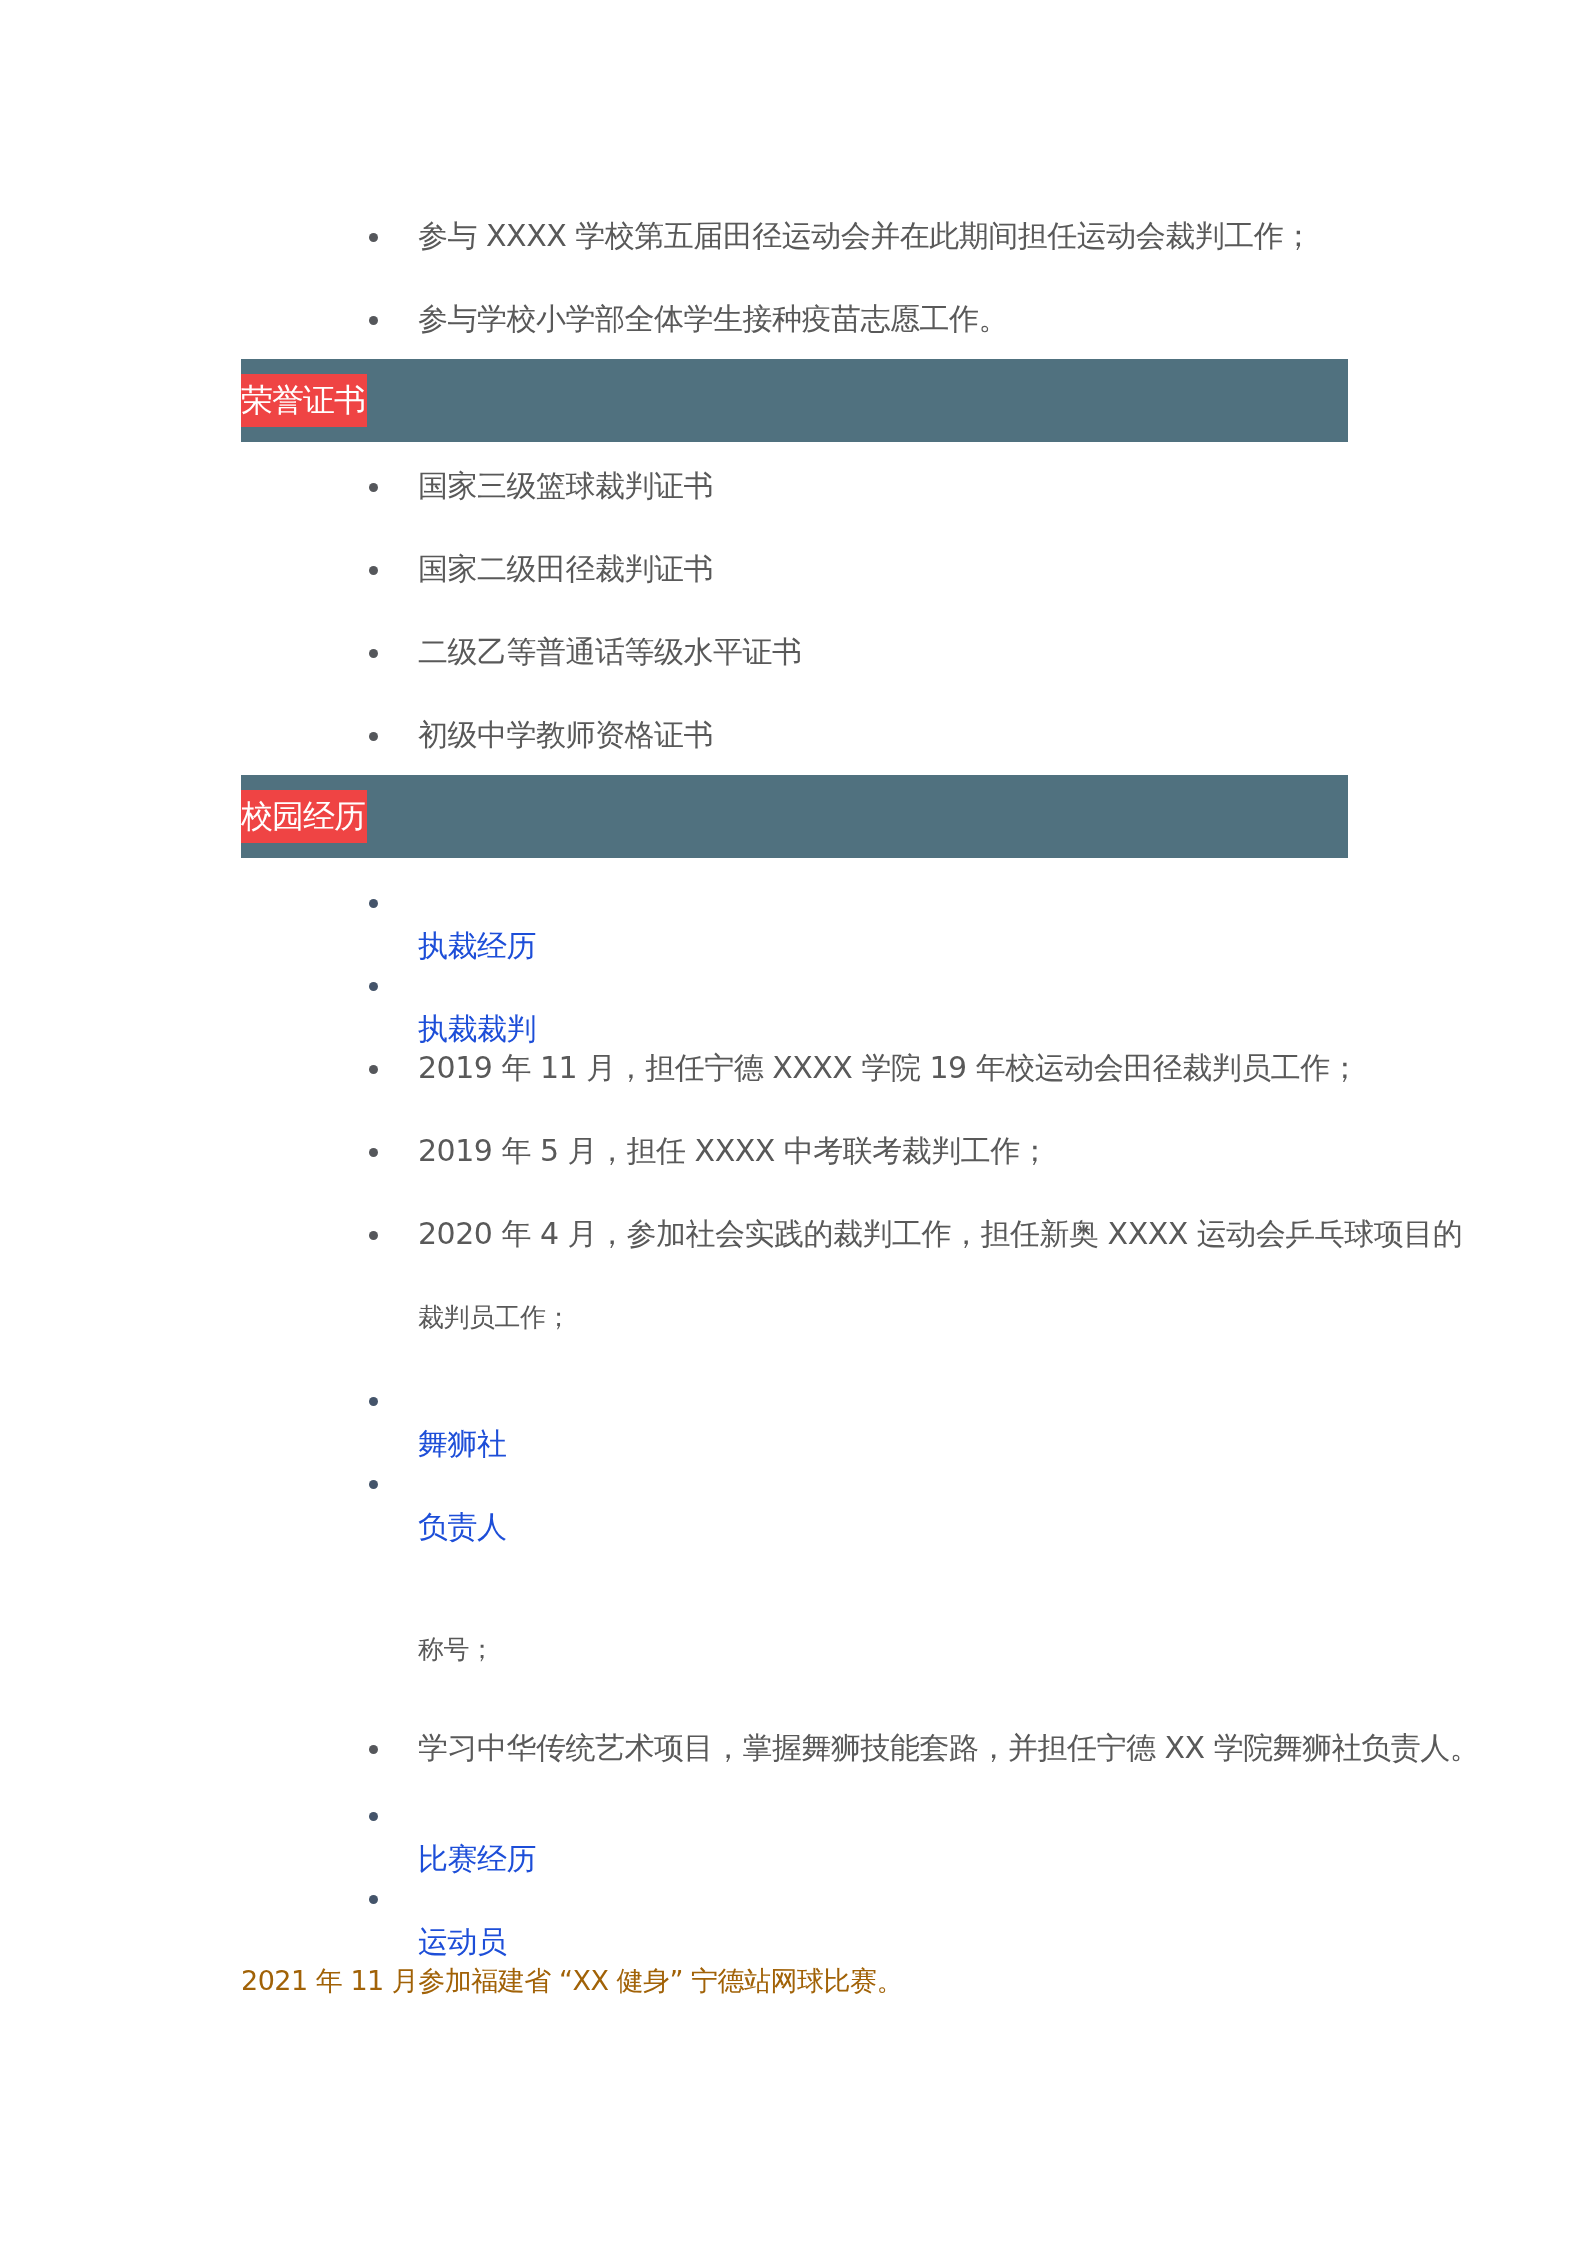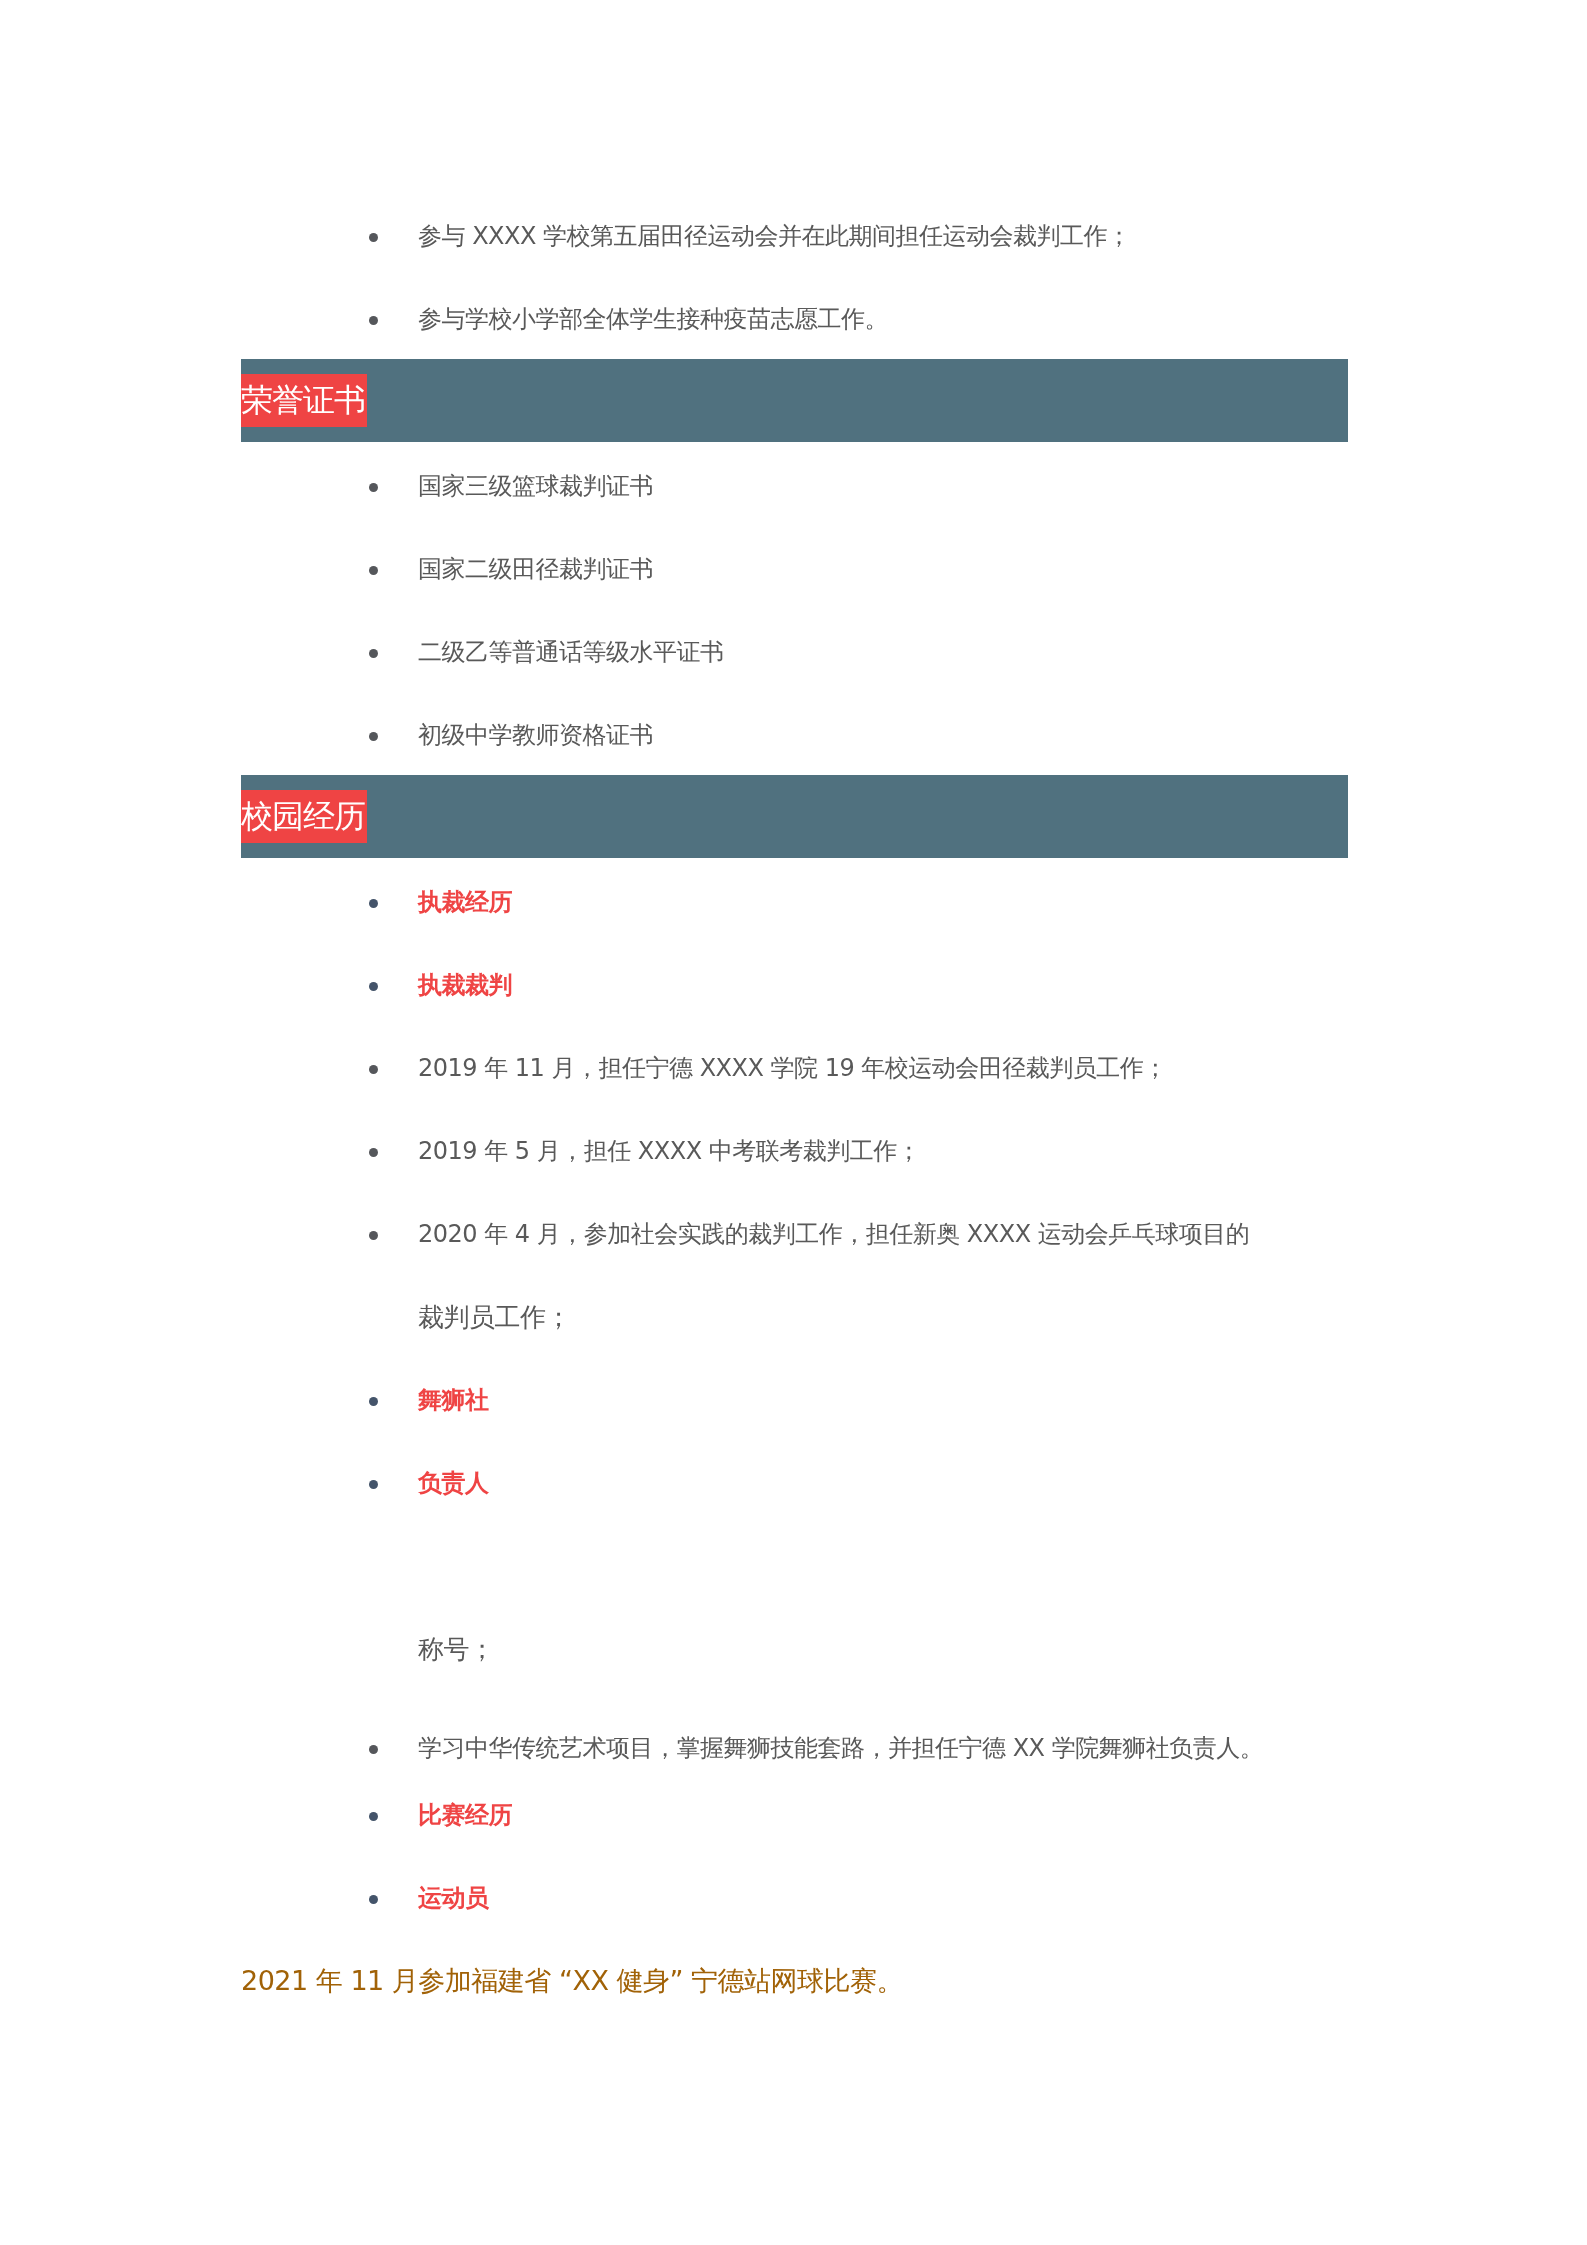--- a/index.html
+++ b/index.html
@@ -11,24 +11,24 @@
   .page { position: absolute; left: 0; top: 0; width: 1587px; height: 2245px; }
   .item {
     position: absolute; left: 0; width: 1587px; height: 44px;
     display: block;
   }
   .bullet {
     position: absolute; left: 369px; width: 9px; height: 9px; border-radius: 50%;
     background: #55575b; top: 19px;
   }
   .item .text {
-    position: absolute; left: 418px; top: 2px; font-size: 24px; line-height: 40px;
+    position: absolute; left: 418px; top: 2px; font-size: 30px; line-height: 40px;
     white-space: nowrap; color: #595959; letter-spacing: -0.5px;
   }
-  .item.bold .text { font-weight: bold; color: #ef4444; }
+  .item.bold .text { font-weight: normal; color: #1d4ed8; margin-top: 44px; }
   .item.bold .bullet { background: #44546a; }
   .cont {
     position: absolute; left: 418px; font-size: 26px; line-height: 40px;
     white-space: nowrap; color: #595959; letter-spacing: -0.5px;
   }
   .section-bar {
     position: absolute; left: 241px; width: 1107px; height: 83px;
     background: #50717f;
   }
   .section-label {

